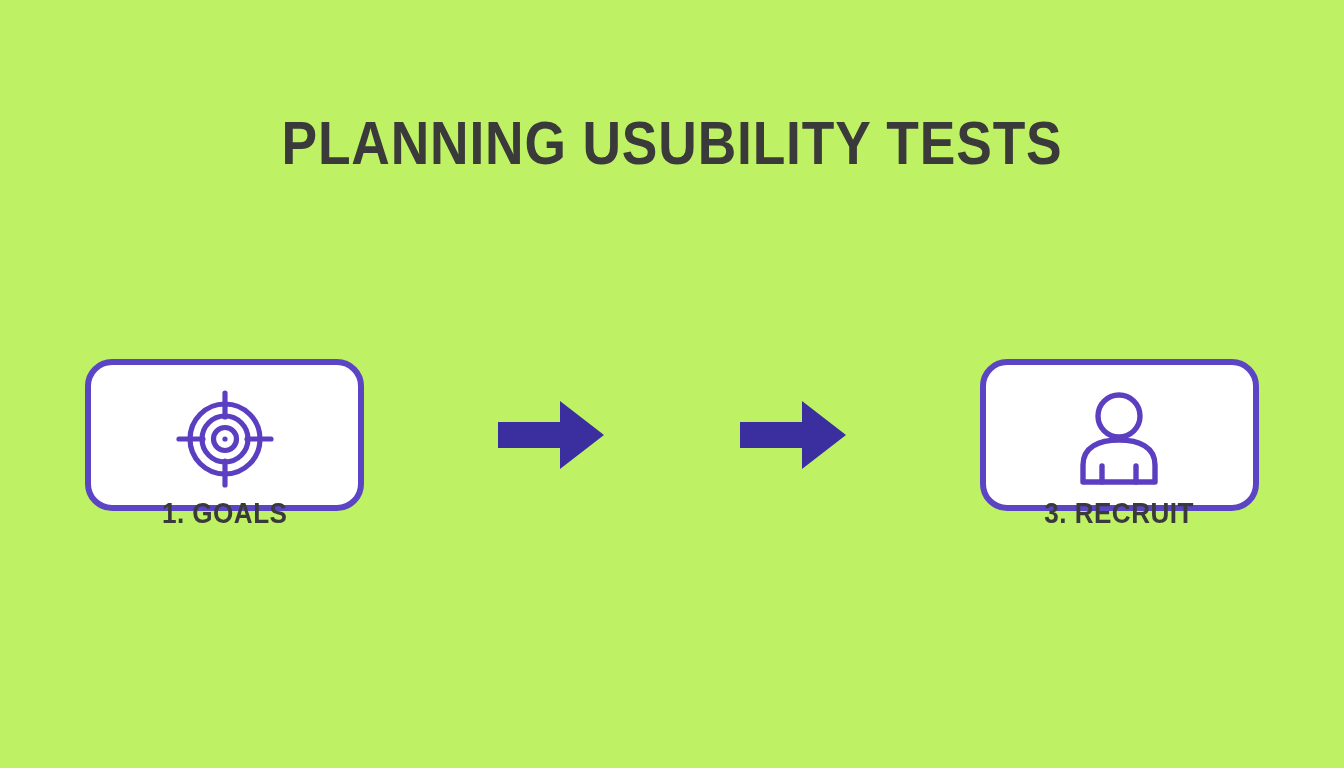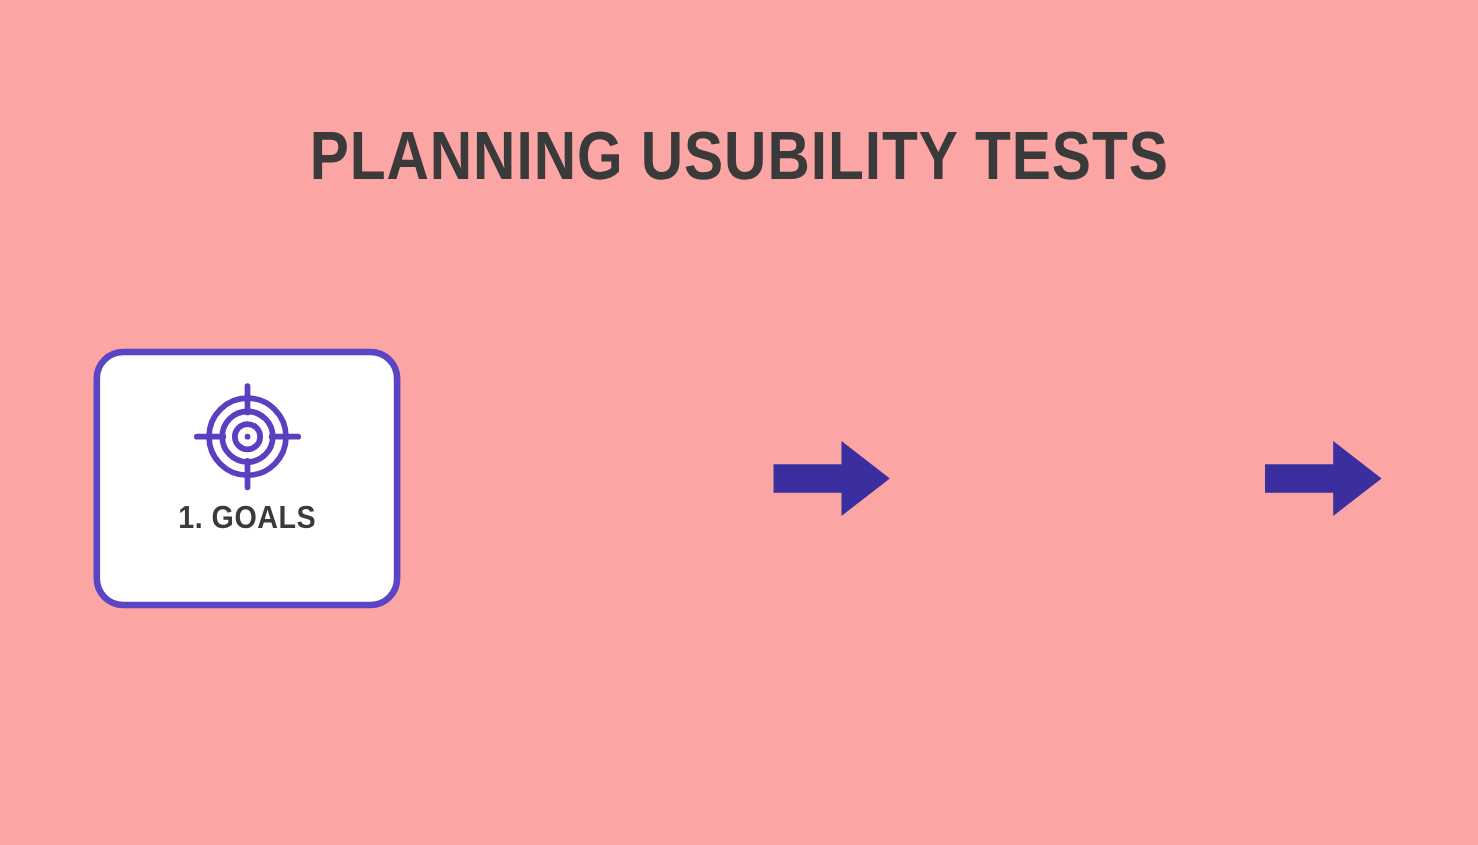--- a/index.html
+++ b/index.html
@@ -11,21 +11,21 @@
     height: 768px;
     background: #fafafa;
     font-family: "Liberation Sans", sans-serif;
     overflow: hidden;
     position: relative;
   }
 
   #slide {
     position: absolute;
     inset: 0;
-    background: #fca5a5;
+    background: #bef264;
   }
 
   
   #slide-title {
     position: absolute;
     top: 112px;
     left: 0;
     width: 1344px;
     text-align: center;
     font-family: "Liberation Sans Narrow", "Liberation Sans", sans-serif;
@@ -46,21 +46,21 @@
     left: 85px;
     width: 1174px;
     height: 196px;
     display: flex;
     align-items: center;
     justify-content: space-between;
   }
 
   .step-card {
     width: 279px;
-    height: 236px;
+    height: 152px;
     box-sizing: border-box;
     border: 6px solid #5b45c4;
     border-radius: 27px;
     background: #ffffff;
     display: flex;
     flex-direction: column;
     align-items: center;
     justify-content: flex-start;
     padding-top: 22px;
     position: relative;
@@ -128,15 +128,26 @@
       </svg>
     </div>
 
 
     <div class="flow-arrow">
       <svg width="106" height="72" viewBox="0 0 106 72">
         <path d="M0 23 L62 23 L62 2 L106 36 L62 70 L62 49 L0 49 Z" fill="#3b2fa0"></path>
       </svg>
     </div>
 
+    <div class="step-card">
+      <div class="step-icon">
+        <svg width="104" height="104" viewBox="0 0 104 104" fill="none" stroke="#5b3fc0" stroke-width="5.4" stroke-linecap="round" stroke-linejoin="round">
+          <circle cx="52" cy="29" r="21"></circle>
+          <path d="M16 95 L16 78 C16 60 32 53 52 53 C72 53 88 60 88 78 L88 95 Z"></path>
+          <line x1="35" y1="95" x2="35" y2="79"></line>
+          <line x1="69" y1="95" x2="69" y2="79"></line>
+        </svg>
+      </div>
+      <div class="step-label">3. RECRUIT</div>
+    </div>
 
   </div>
 </div>
 
 </body></html>

